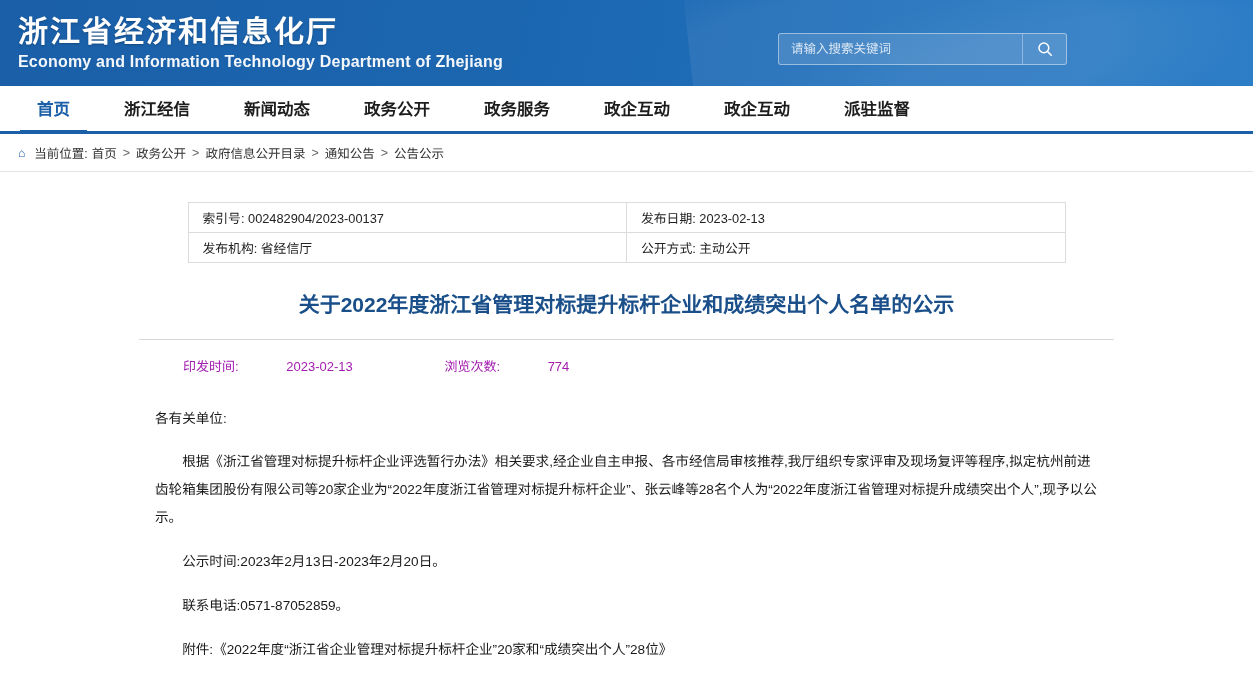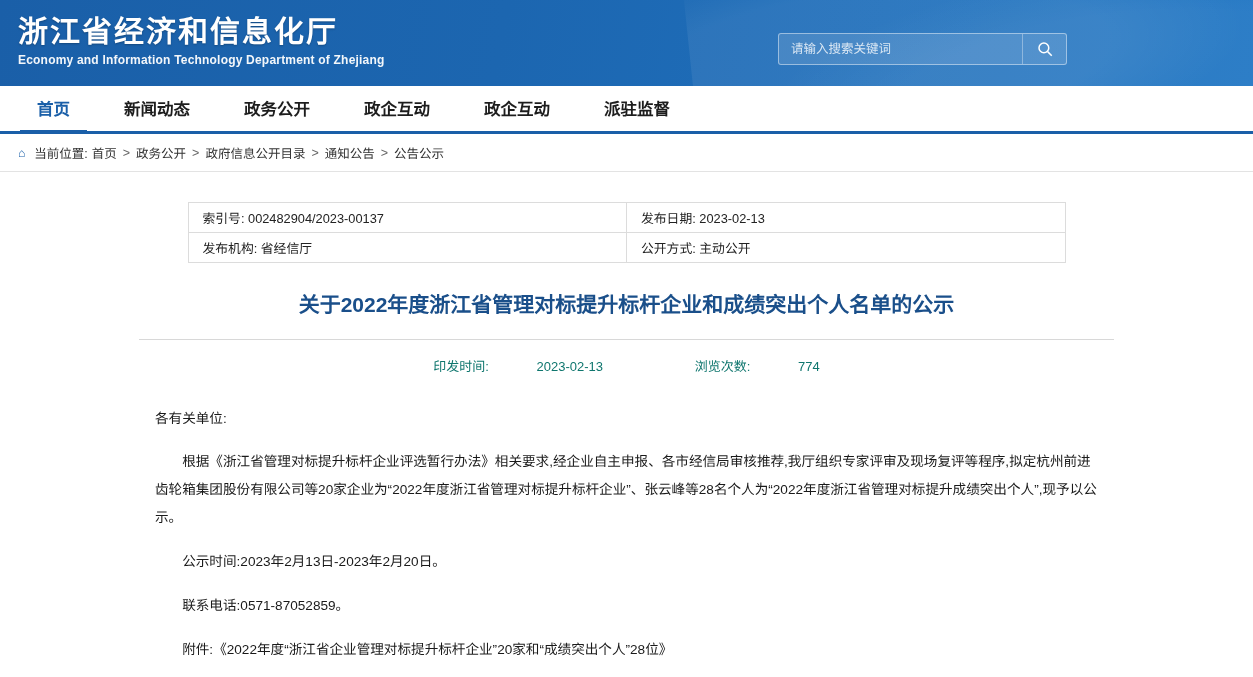--- a/index.html
+++ b/index.html
@@ -35,21 +35,21 @@
   }
   .brand-cn {
     font-size: 30px;
     font-weight: bold;
     letter-spacing: 2px;
     line-height: 1.05;
     white-space: nowrap;
     text-shadow: 0 1px 2px rgba(0,0,0,.25);
   }
   .brand-en {
-    font-size: 12px;
+    font-size: 16px;
     font-weight: bold;
     letter-spacing: .2px;
     margin-top: 5px;
     white-space: nowrap;
     opacity: .95;
   }
   .search-box {
     position: absolute;
     right: 186px; top: 33px;
     width: 289px; height: 32px;
@@ -148,23 +148,22 @@
     font-size: 21px;
     font-weight: bold;
     color: #1a4f8a;
     line-height: 1.5;
     padding-bottom: 18px;
     border-bottom: 1px solid #d8d8d8;
   }
   .doc-subinfo {
     width: 975px;
     margin: 16px auto 0 auto;
-    text-align: center;
     font-size: 13px;
-    color: #0f766e;
+    color: #a21caf;
   }
   .doc-subinfo span { margin: 0 22px; }
 
   .article {
     width: 975px;
     margin: 30px auto 0 auto;
     font-size: 13.6px;
     color: #1a1a1a;
     line-height: 2.05;
   }
@@ -194,22 +193,24 @@
       <svg width="18" height="18" viewBox="0 0 24 24" fill="none" stroke="#ffffff" stroke-width="2">
         <circle cx="10.5" cy="10.5" r="6.5"></circle>
         <line x1="15.5" y1="15.5" x2="21" y2="21"></line>
       </svg>
     </button>
   </div>
 </div>
 
 <div class="nav">
   <div class="nav-item active">首页</div>
+  <div class="nav-item">浙江经信</div>
   <div class="nav-item">新闻动态</div>
   <div class="nav-item">政务公开</div>
+  <div class="nav-item">政务服务</div>
   <div class="nav-item">政企互动</div>
   <div class="nav-item">政企互动</div>
   <div class="nav-item">派驻监督</div>
 </div>
 
 <div class="breadcrumb">
   <span class="home-icon">⌂</span>
   <span>当前位置:</span>
   <span class="crumb">首页</span>
   <span class="crumb-sep">&gt;</span>

